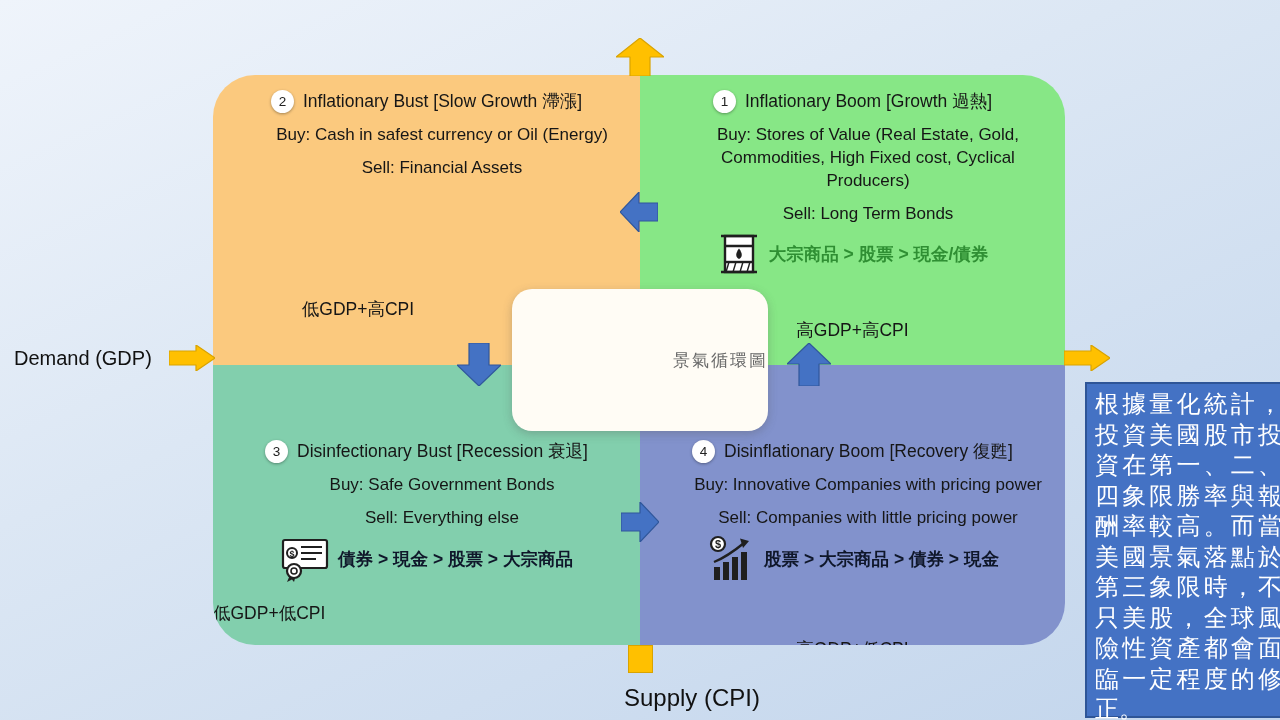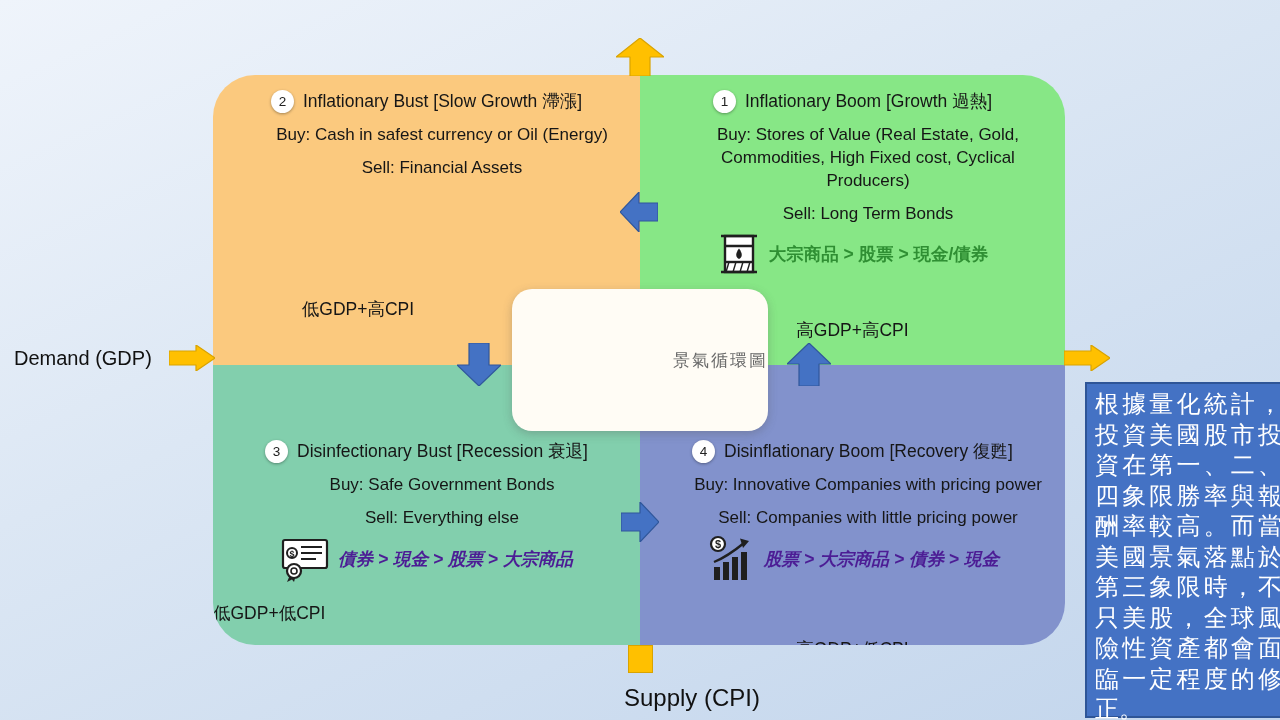--- a/index.html
+++ b/index.html
@@ -23,21 +23,21 @@
   .top .q-title { margin-top:14px; }
   .bottom .q-title { margin-top:74px; }
   .badge { width:23px; height:23px; border-radius:50%; background:#ffffff;
            box-shadow:0 1px 3px rgba(0,0,0,.35); display:flex; align-items:center;
            justify-content:center; font-size:13.5px; color:#222; flex:0 0 auto; }
   .q-line { text-align:center; font-size:17px; color:#161616; margin-top:10px; line-height:23px;padding-left:31px; }
   .q1 .wrap2 { max-width:402px; margin-left:auto; margin-right:auto; }
   .alloc-row { display:flex; align-items:center; justify-content:center; gap:8px; margin-top:6px; }
   .alloc { font-size:17.5px; font-weight:bold; }
   .alloc.green { color:#2F8F33; }
-  .alloc.red { color:#4c1d95;font-style:italic; }
+  .alloc.red { color:#0f172a; }
   .icon svg { display:block; }
   .macro { position:absolute; font-size:17.5px; color:#161616; }
   .q2 .macro { left:0; top:222px; width:290px; text-align:center; }
   .q1 .macro { left:0; top:222px; width:100%; text-align:center;margin-top:21px; }
   .q3 .macro { left:0; top:236px; width:290px; text-align:left; }
   .q4 .macro { left:0; top:236px; width:100%; text-align:center;margin-top:36px; }
 
   .center-box {
     position:absolute; left:512px; top:289px; width:256px; height:142px;
     background:#FFFCF5; border-radius:20px; box-shadow:0 3px 10px rgba(80,80,80,.3);

